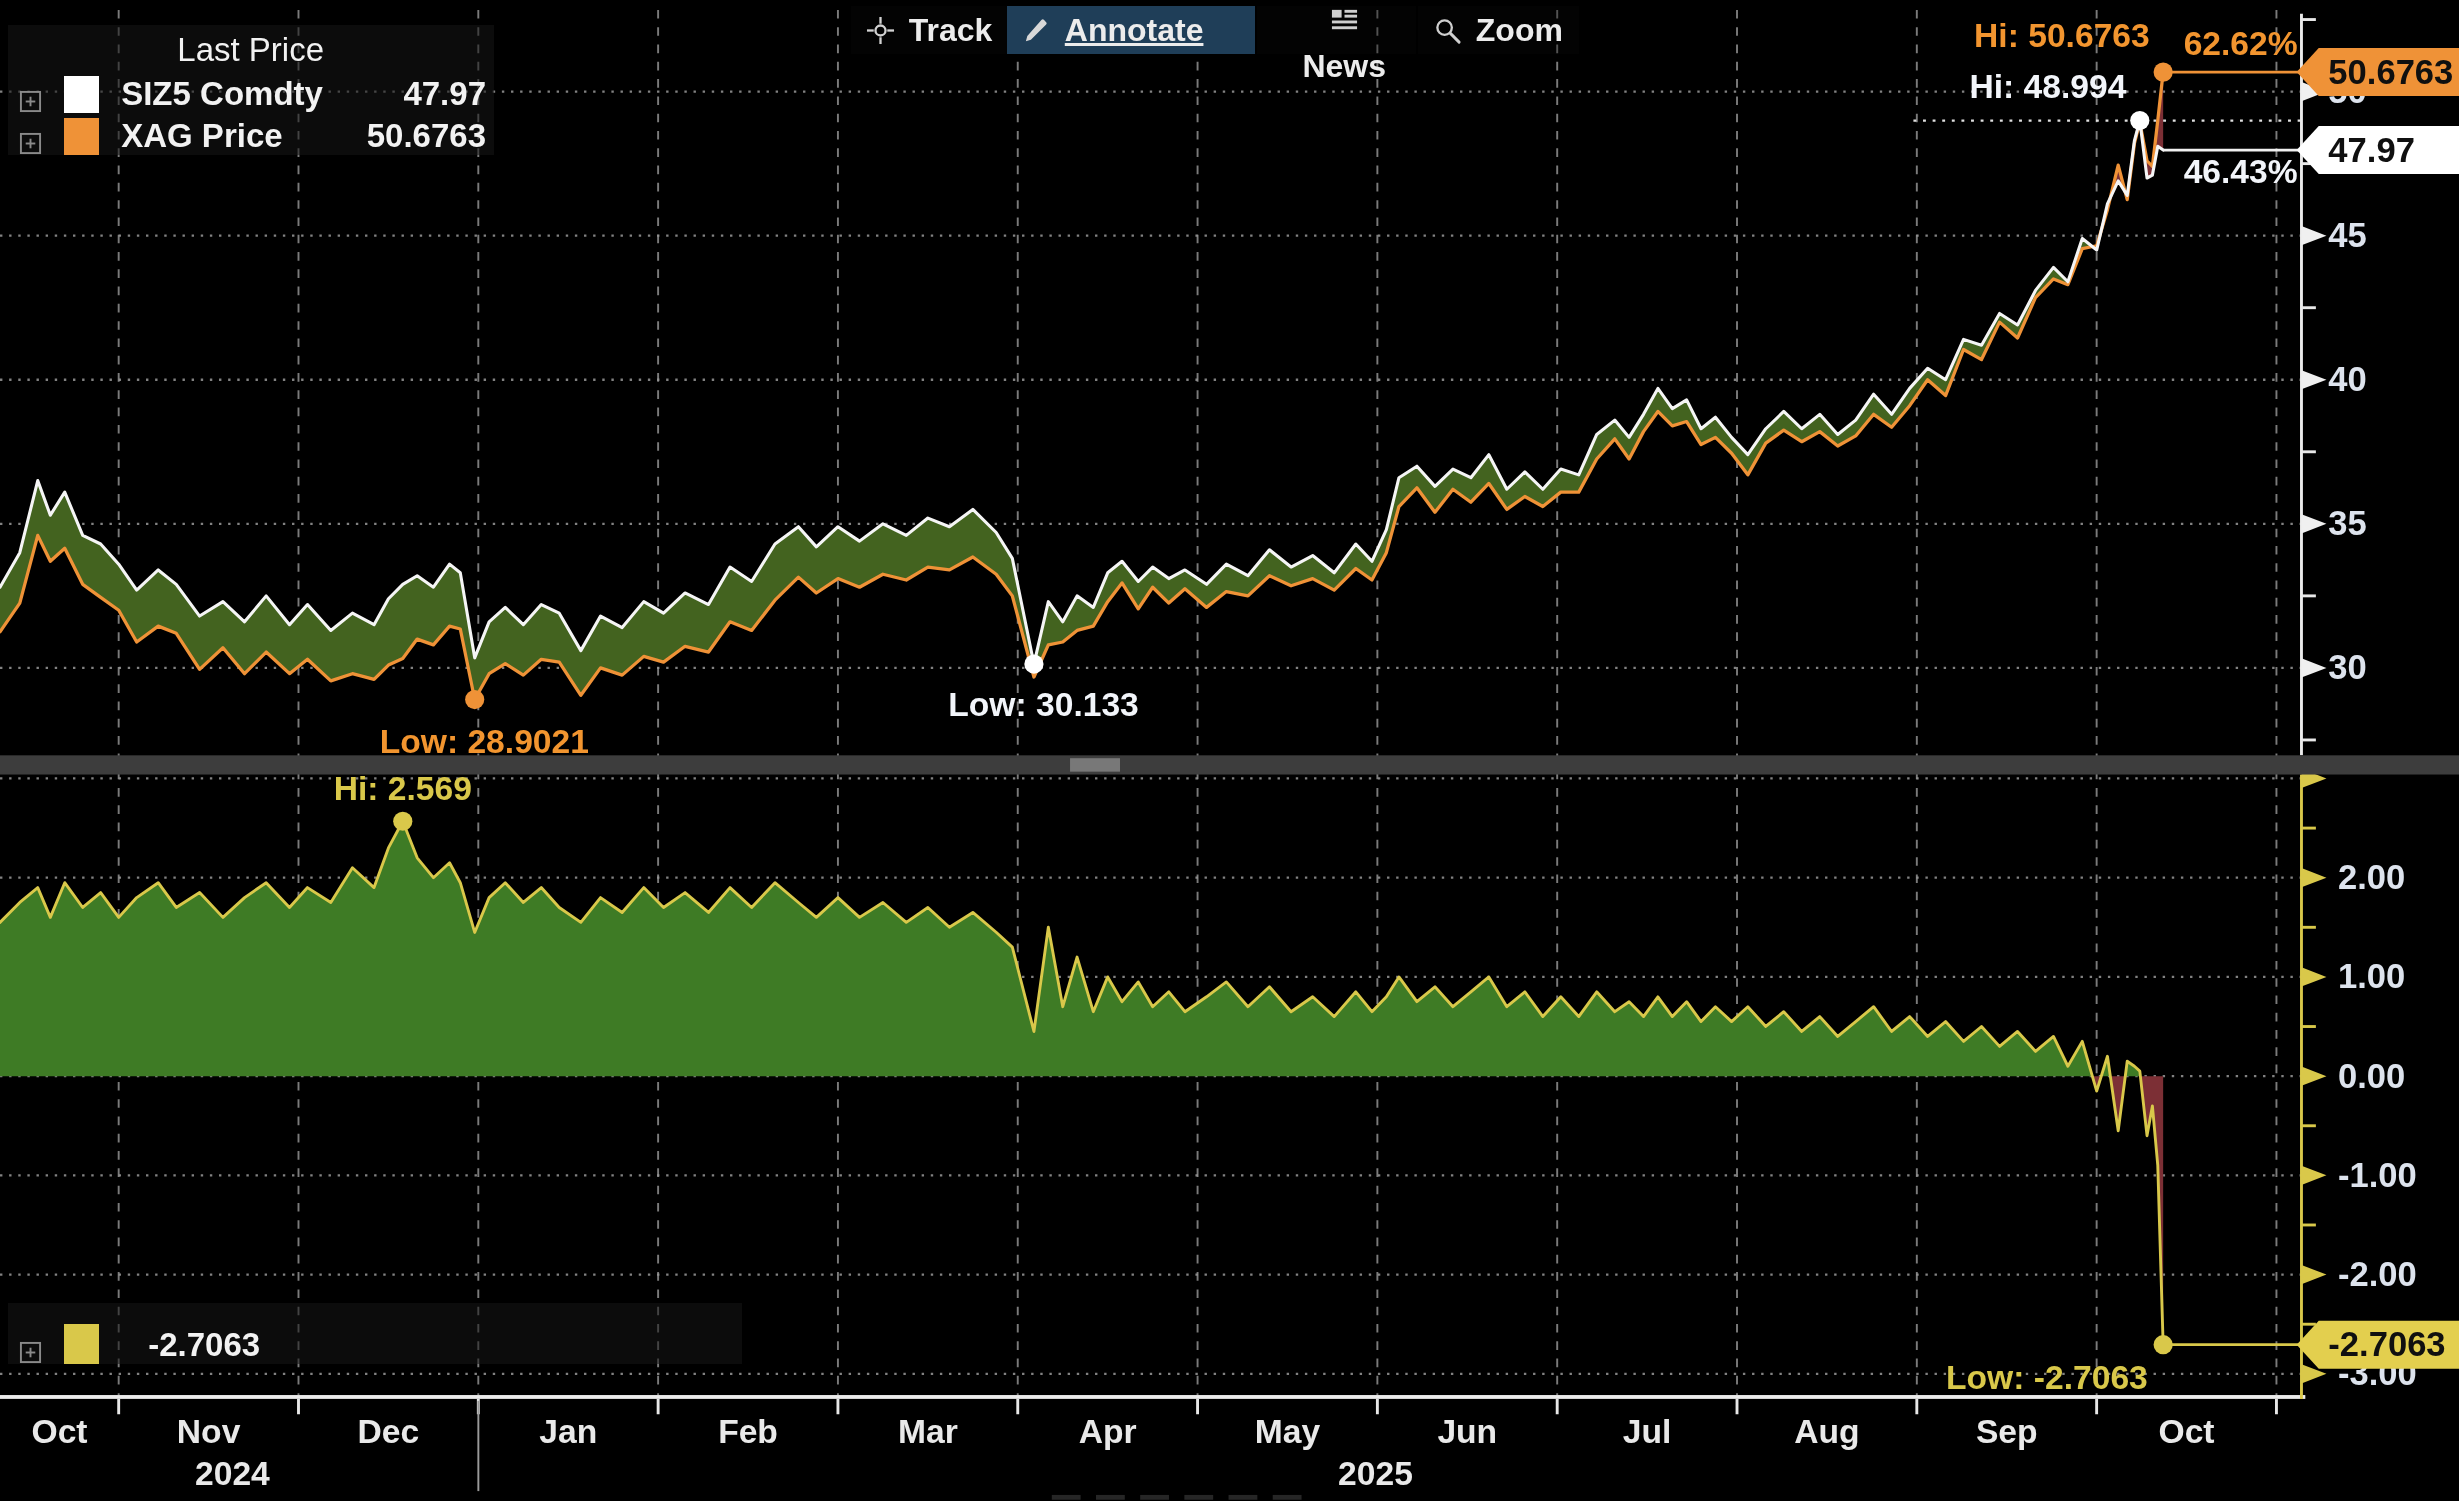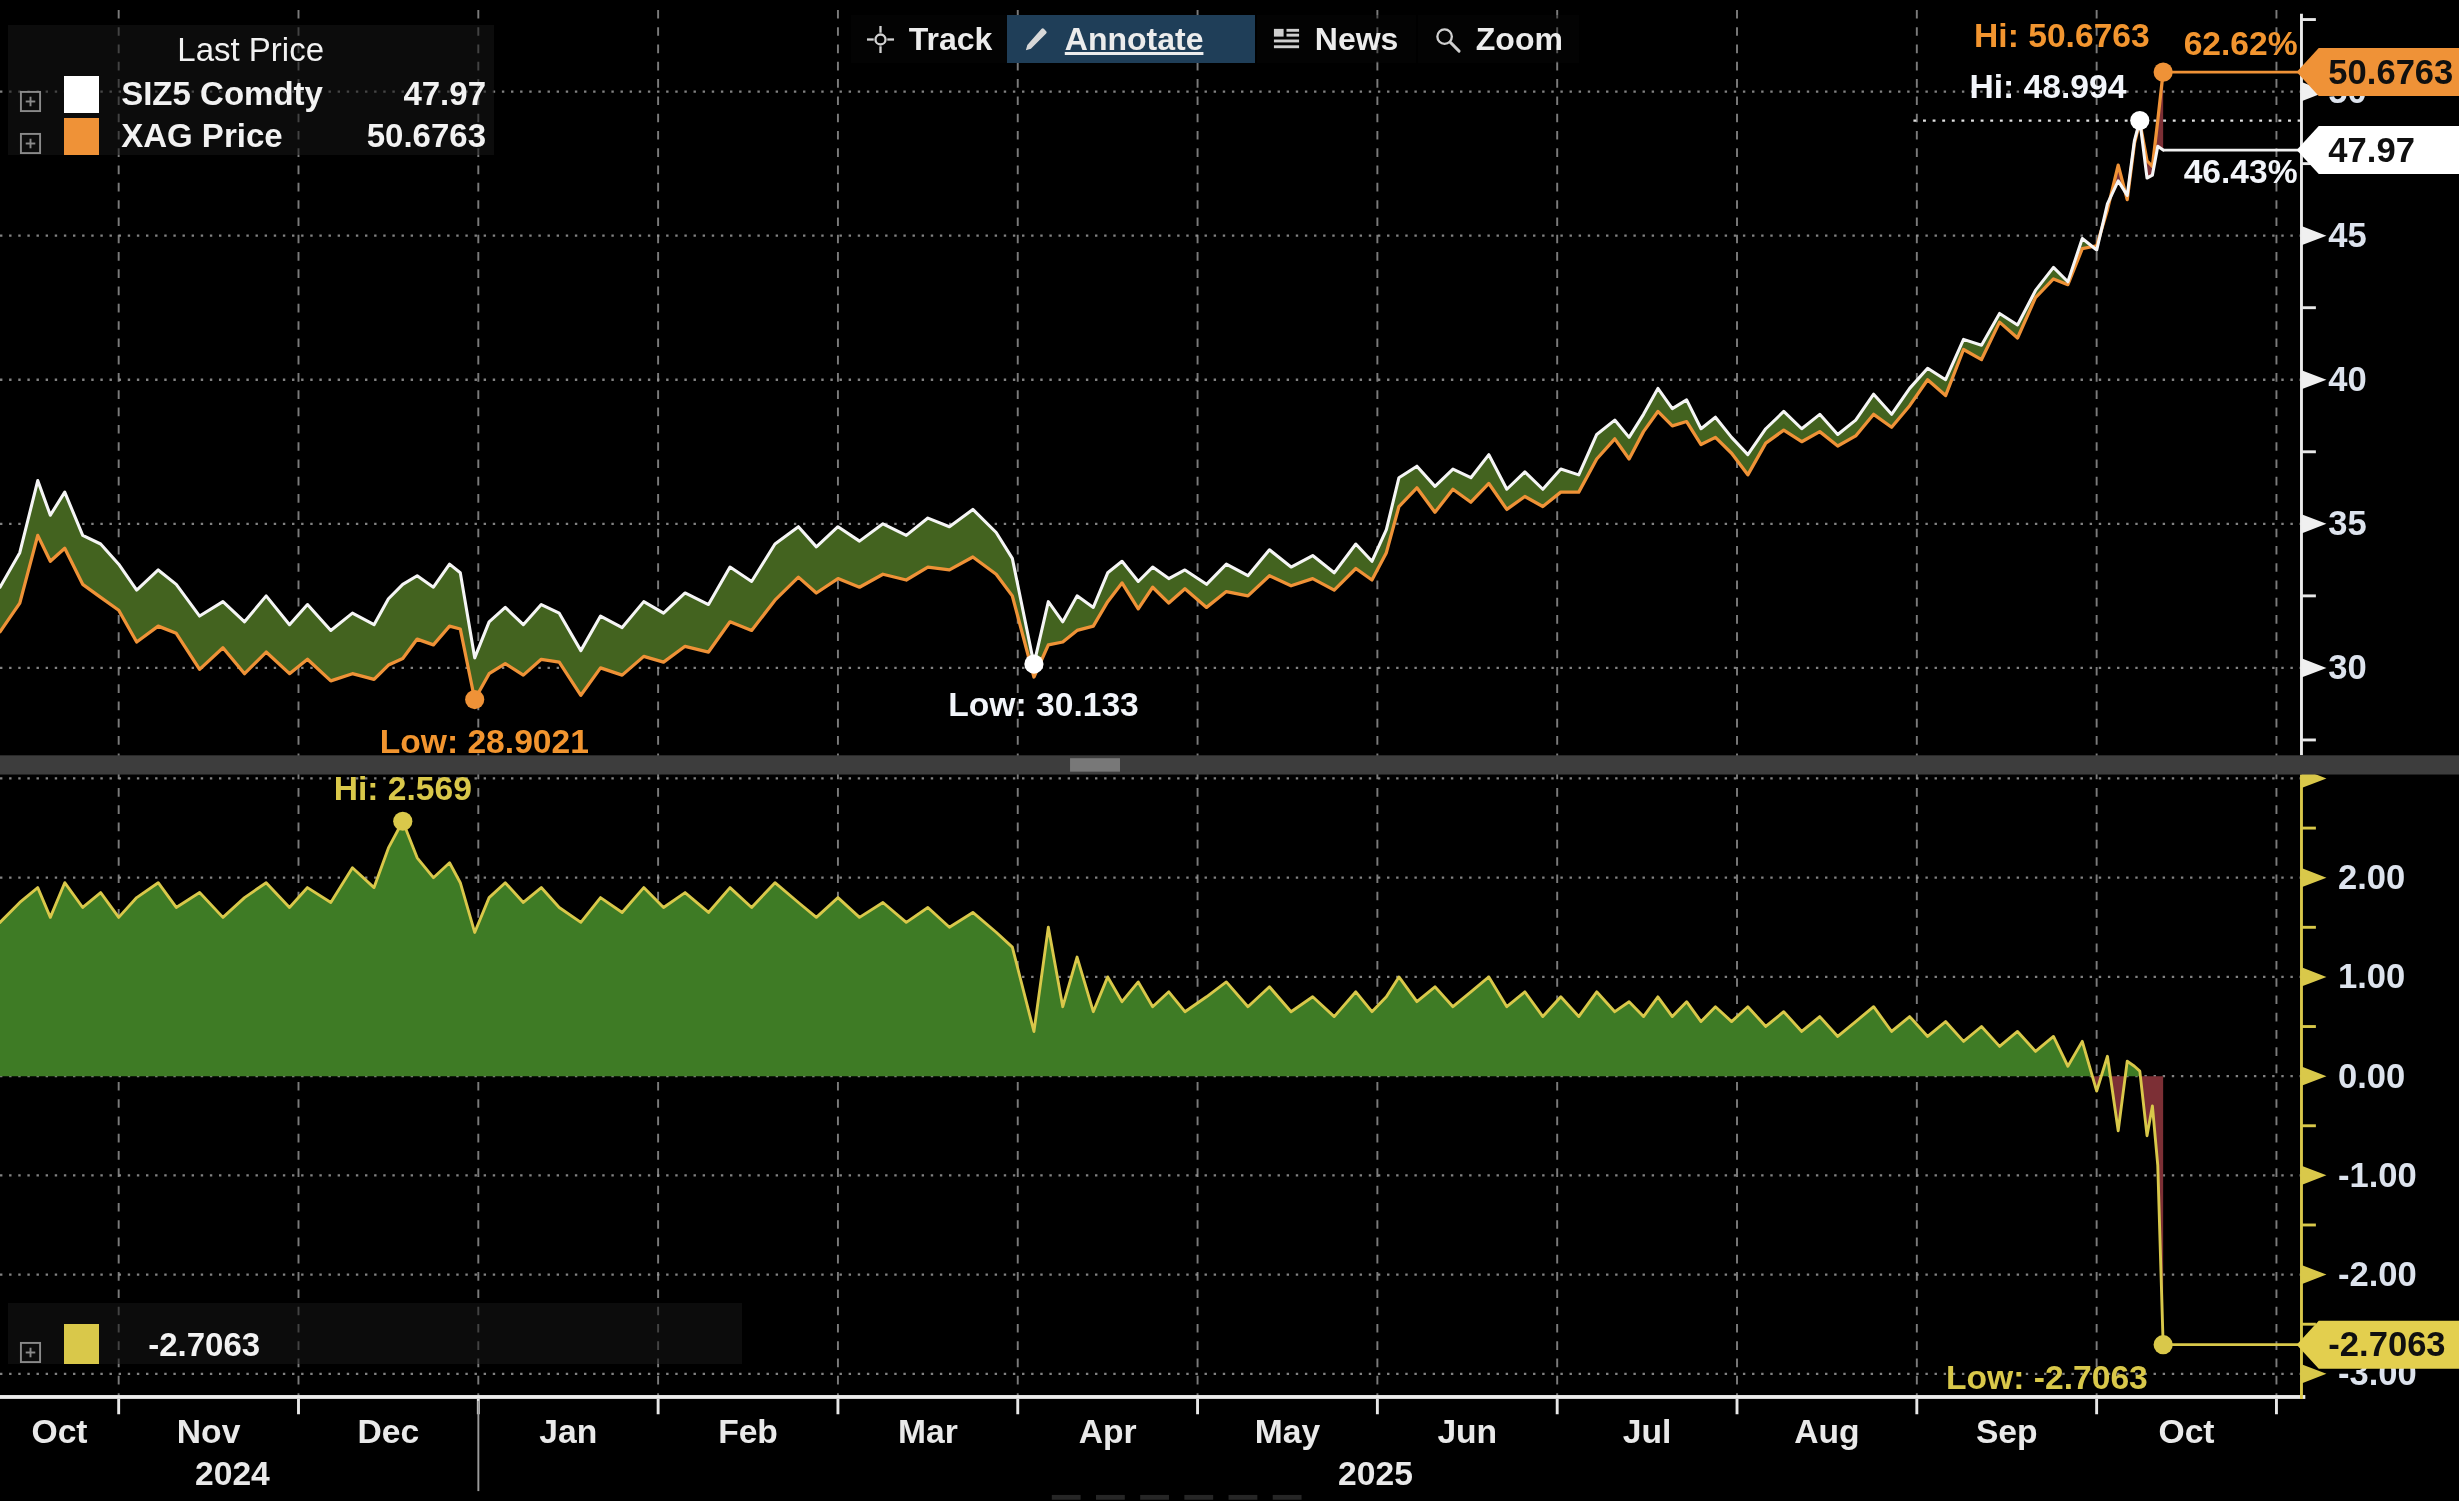--- a/index.html
+++ b/index.html
@@ -1,21 +1,21 @@
 <!DOCTYPE html>
 <html><head>
 <meta charset="utf-8">
 <style>
   html,body{margin:0;padding:0;background:#000;width:2459px;height:1502px;overflow:hidden;
     font-family:"Liberation Sans",sans-serif;}
   #stage{position:relative;width:2459px;height:1502px;background:#000;}
   #chart-svg{position:absolute;left:0;top:0;}
   #chart-svg text{font-family:"Liberation Sans",sans-serif;font-weight:700;}
   
-  .tb-btn{position:absolute;top:15px;height:48px;display:flex;align-items:center;gap:13.4px;
+  .tb-btn{position:absolute;top:6px;height:48px;display:flex;align-items:center;gap:13.4px;
     padding-left:15.4px;box-sizing:border-box;font-size:32px;font-weight:600;color:#ececec;
     background:rgba(10,10,10,.35);cursor:default;}
   .tb-btn.selected{background:#1f3e58;text-decoration:underline;}
   .tb-icon{width:29px;height:29px;flex:0 0 auto;}
   
   .legend{position:absolute;background:rgba(22,22,22,.55);box-sizing:border-box;}
   .legend-title{font-size:33px;font-weight:400;color:#f2f2f2;text-align:center;height:46px;
     line-height:50px;}
   .lg-row{display:flex;align-items:flex-end;height:42px;gap:22px;padding-left:11.5px;}
   .expand-ic{width:23px;height:23px;flex:0 0 auto;}
@@ -181,21 +181,21 @@
       </g>
     </svg>
     <span>Track</span>
   </div>
   <div class="tb-btn selected" style="left:1007px;width:248px;">
     <svg class="tb-icon" viewBox="0 0 30 30">
       <path d="M4 26 l5.2-1.5 L25 8.7 a1.6 1.6 0 0 0 0-2.3 L22.6 4 a1.6 1.6 0 0 0-2.3 0 L5.5 20.8 Z" fill="#d8d8d8"></path>
     </svg>
     <span>Annotate</span>
   </div>
-  <div class="tb-btn" style="left:1257px;width:159px;">
+  <div class="tb-btn" style="left:1257px;width:159px;flex-direction:column;">
     <svg class="tb-icon" viewBox="0 0 30 30">
       <g fill="#cfcfcf">
         <rect x="2" y="4" width="10" height="8"></rect>
         <rect x="15" y="4" width="13" height="3"></rect>
             <rect x="15" y="9" width="13" height="3"></rect>
         <rect x="2" y="15" width="26" height="3"></rect>
             <rect x="2" y="21" width="26" height="3"></rect>
       </g>
     </svg>
     <span>News</span>

